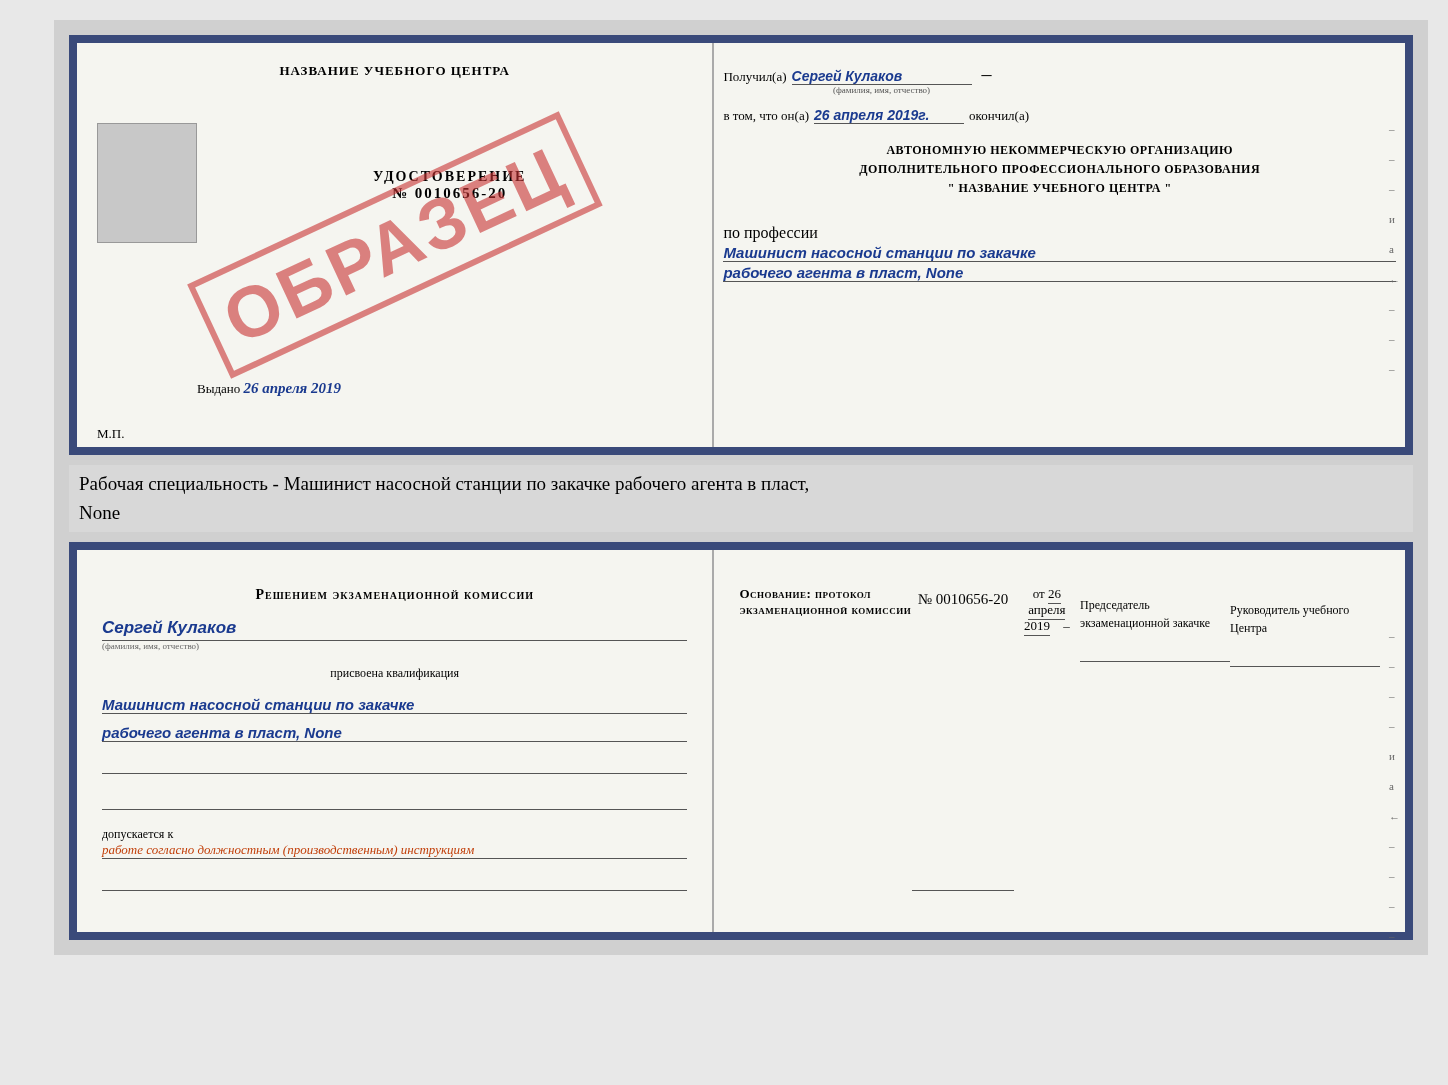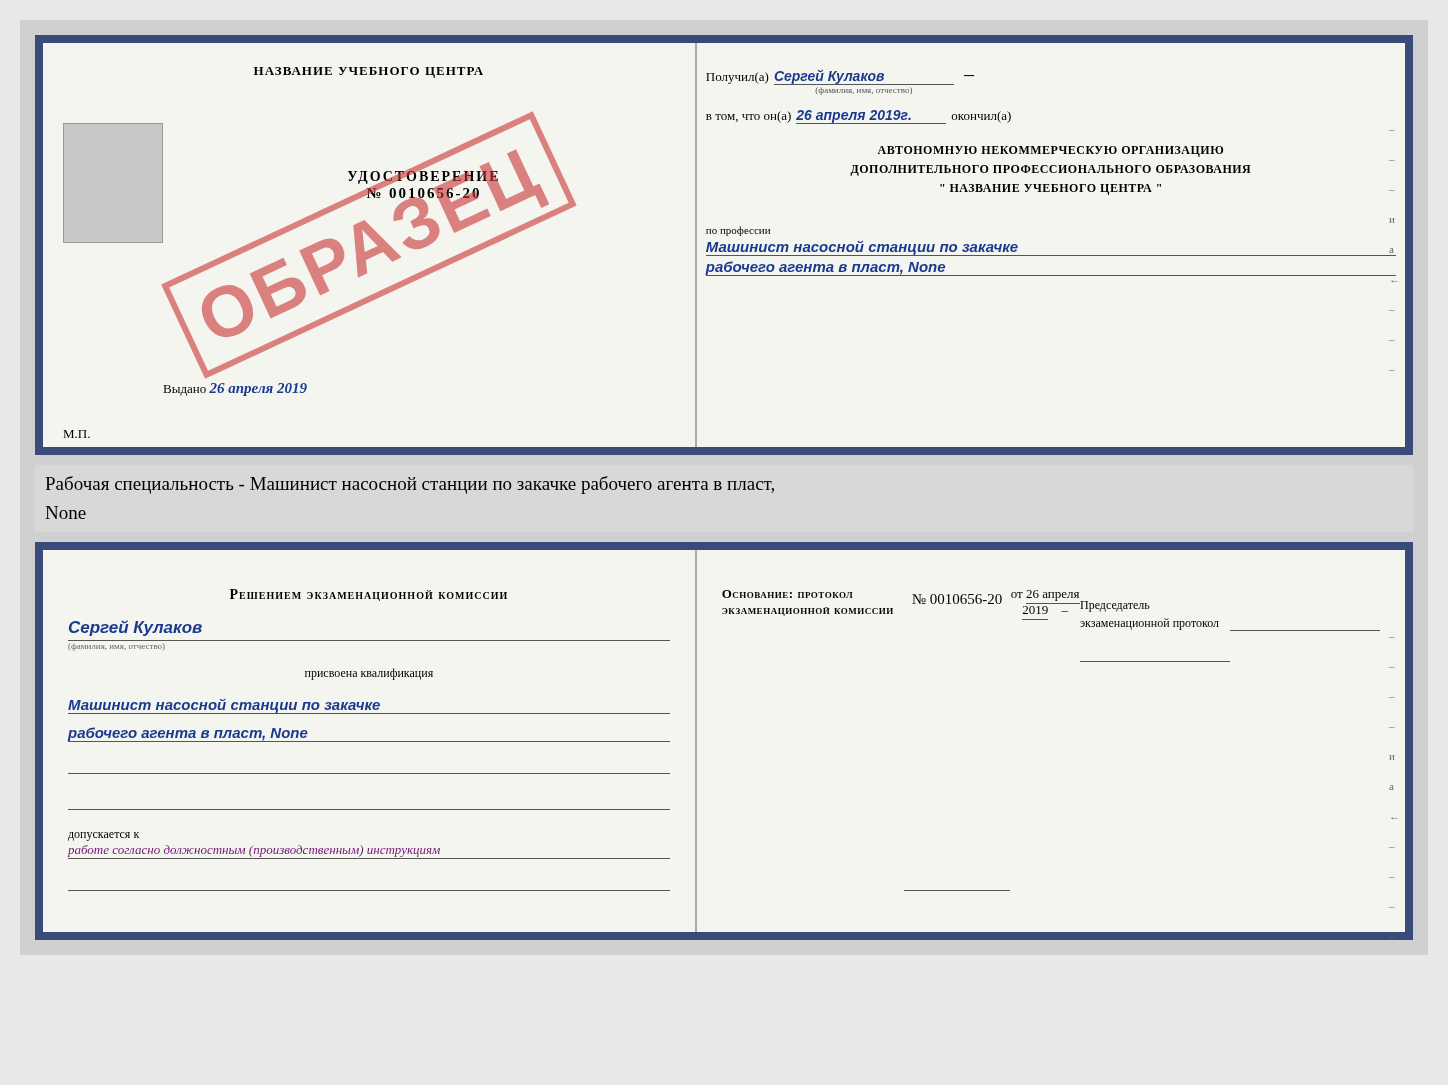--- a/index.html
+++ b/index.html
@@ -10,20 +10,21 @@
       min-height: 1085px;
       padding: 20px;
     }
 
     .page-wrapper {
       background: #d0d0d0;
       padding: 15px;
       display: flex;
       flex-direction: column;
       gap: 10px;
+      margin-left: 34px;
     }
 
     
     .certificate-top {
       background: #f5f5f0;
       border: 8px solid #3a4a7a;
       display: flex;
       width: 100%;
       min-height: 420px;
       position: relative;
@@ -148,21 +149,21 @@
       font-size: 12px;
       text-align: center;
       font-weight: bold;
       letter-spacing: 0.5px;
       line-height: 1.6;
       text-transform: uppercase;
       margin: 5px 0;
     }
 
     .profession-label {
-      font-size: 11px;
+      font-size: 16px;
       margin-top: 8px;
     }
 
     .profession-value {
       font-size: 15px;
       font-style: italic;
       font-family: 'Segoe UI', Arial, sans-serif;
       color: #1a3a8f;
       font-weight: bold;
       border-bottom: 1px solid #555;
@@ -259,21 +260,21 @@
     }
 
     .admitted-label {
       font-size: 12px;
       margin-top: 10px;
     }
 
     .admitted-value {
       font-size: 13px;
       font-style: italic;
-      color: #701a75;
+      color: #c2410c;
       border-bottom: 1px solid #555;
       display: block;
     }
 
     .bottom-lines {
       border-bottom: 1px solid #555;
       margin: 4px 0;
       height: 18px;
     }
 
@@ -431,25 +432,26 @@
 
       <div class="protocol-number">№ 0010656-20</div>
 
       <div class="protocol-date">
         <span>от</span>
         <span style="border-bottom:1px solid #555; padding-bottom:2px;">26 апреля 2019</span>
         <span style="margin-left:10px;">–</span>
       </div>
 
       <div class="signatory-block">
-        <div class="signatory-title">Председатель экзаменационной протокол</div>
+        <div class="signatory-title">Председатель экзаменационной закачке</div>
         <div class="signature-line"></div>
       </div>
 
       <div class="signatory-block" style="margin-top:15px;">
+        <div class="signatory-title">Руководитель учебного Центра</div>
         <div class="signature-line"></div>
       </div>
 
       <div class="right-side-marks">
         <span>–</span>
           <span>–</span>
           <span>–</span>
           <span>–</span>
           <span>и</span>
           <span>а</span>

